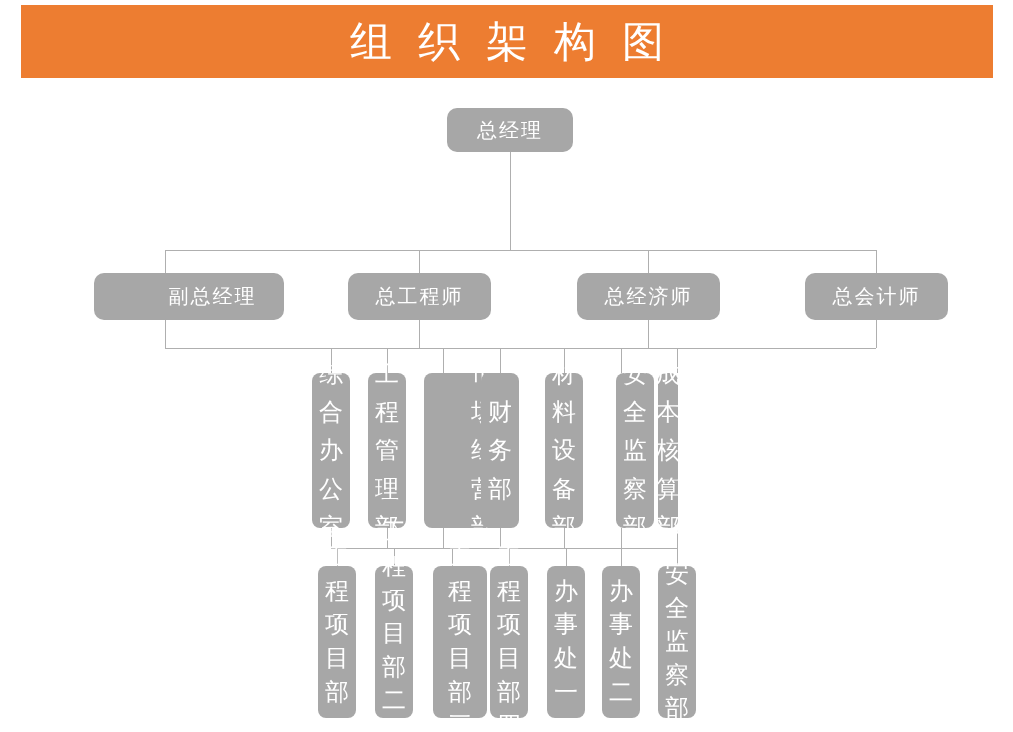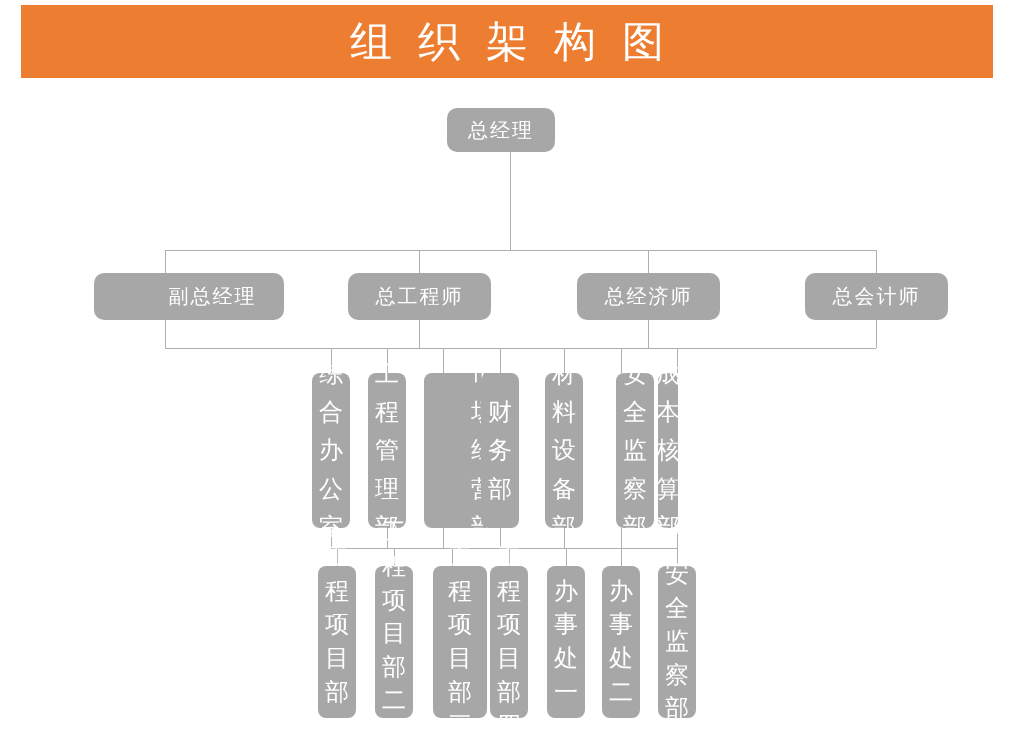--- a/index.html
+++ b/index.html
@@ -99,21 +99,21 @@
   <div class="line hline" style="left:331px; top:548px; width:346px;"></div>
 
   <div class="line vline" style="left:337px; top:548px; height:18px;"></div>
   <div class="line vline" style="left:394px; top:548px; height:18px;"></div>
   <div class="line vline" style="left:452px; top:548px; height:18px;"></div>
   <div class="line vline" style="left:509px; top:548px; height:18px;"></div>
   <div class="line vline" style="left:566px; top:548px; height:18px;"></div>
   <div class="line vline" style="left:621px; top:548px; height:18px;"></div>
   <div class="line vline" style="left:677px; top:548px; height:18px;"></div>
 
-  <div class="node node-h" style="left:447px; top:108px; width:108px; height:44px;">
+  <div class="node node-h" style="left:447px; top:108px; width:126px; height:44px;">
     <span>总经理</span>
   </div>
 
   <div class="node node-h" style="left:94px; top:273px; width:143px; height:47px;padding-left:47px;">
     <span>副总经理</span>
   </div>
   <div class="node node-h" style="left:348px; top:273px; width:143px; height:47px;">
     <span>总工程师</span>
   </div>
   <div class="node node-h" style="left:577px; top:273px; width:143px; height:47px;">

